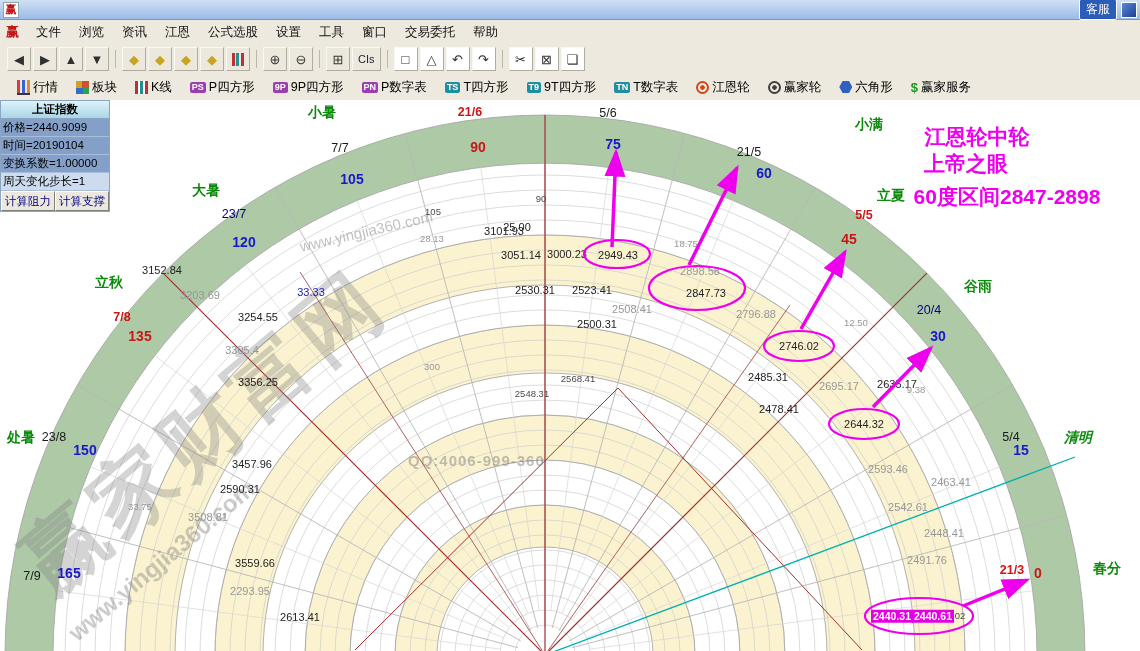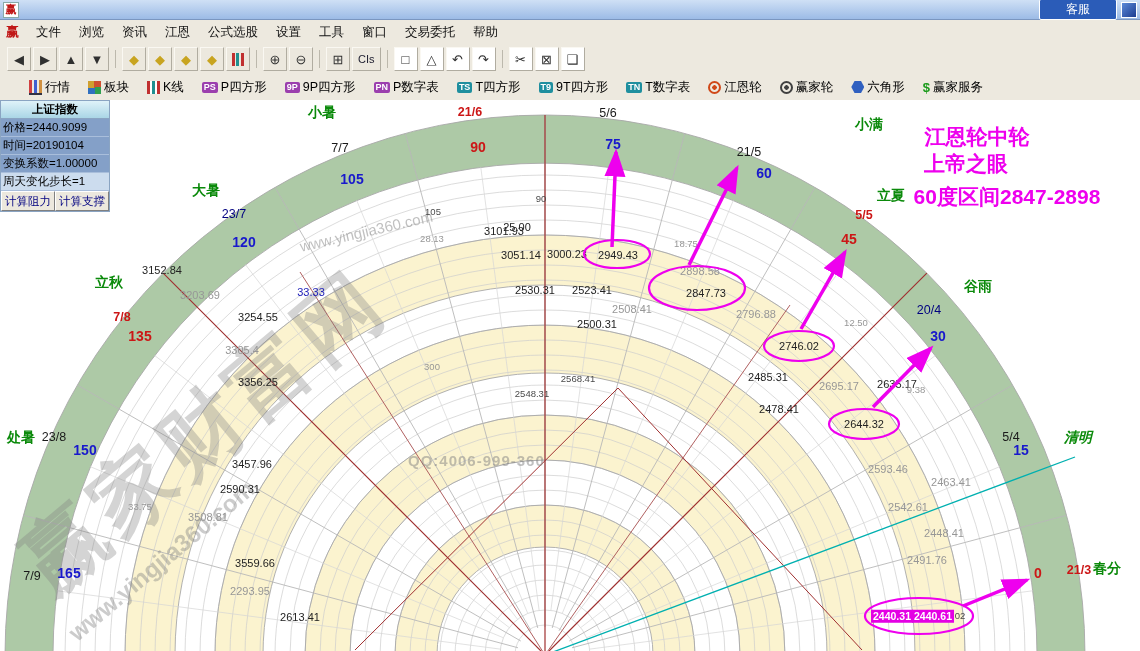--- a/index.html
+++ b/index.html
@@ -4,21 +4,21 @@
 <style>
   html,body{margin:0;padding:0;width:1140px;height:651px;overflow:hidden;
     font-family:"Liberation Sans",sans-serif;background:#fff;position:relative;}
   
   #titlebar{position:absolute;top:0;left:0;right:0;height:20px;
     background:linear-gradient(180deg,#cfe0f5,#9cbbe6);display:flex;align-items:center;
     padding:0 3px;box-sizing:border-box;border-bottom:1px solid #7a96c0;}
   .tb-logo{width:14px;height:14px;background:#fff;color:#c01818;font-weight:bold;font-size:11px;
     display:inline-flex;align-items:center;justify-content:center;margin-right:4px;border:1px solid #8aa;}
   .tb-title{font-size:12px;font-weight:bold;color:#14223e;}
-  .tb-service{margin-left:auto;background:#2b5cb8;color:#fff;font-size:12px;padding:1px 26px;
+  .tb-service{margin-left:auto;background:#2b5cb8;color:#fff;font-size:12px;padding:1px 6px;
     border:1px solid #ffffff;border-radius:2px;}
   .tb-corner{width:14px;height:14px;margin-left:4px;border:1px solid #fff;
     background:linear-gradient(135deg,#5c8ad8,#1c3c90);}
   
   #menubar{position:absolute;top:20px;left:0;right:0;height:24px;background:#ede9df;
     border-bottom:1px solid #cdc8ba;display:flex;align-items:center;}
   .mb-logo{color:#c01818;font-weight:bold;font-size:13px;margin:0 8px 0 6px;}
   .menu-item{font-size:12.5px;color:#111;padding:0 9px;line-height:24px;}
   
   #toolbar1{position:absolute;top:44px;left:0;right:0;height:30px;background:#ede9df;
@@ -27,21 +27,21 @@
     font-size:13px;color:#303030;background:#ece8de;border:1px solid;
     border-color:#faf8f2 #b0aca0 #b0aca0 #faf8f2;margin:0 1px;}
   .tbtn.gold{color:#c8a420;}
   .tbtn.white{background:#fff;}
   .tbtn.ttext{width:auto;padding:0 5px;font-size:11px;color:#223;}
   .tbtn.candle::before{content:"";width:12px;height:13px;display:block;
     background:linear-gradient(90deg,#c03030 0 3px,transparent 3px 4px,#209090 4px 7px,transparent 7px 9px,#c03030 9px 12px);}
   .tsep{display:inline-block;width:1px;height:18px;background:#bcb8ac;margin:0 5px;}
   
   #toolbar2{position:absolute;top:74px;left:0;right:0;height:26px;background:#ede9df;
-    border-bottom:5px solid #0ea5e9;display:flex;align-items:center;padding-left:20px;}
+    border-bottom:5px solid #0ea5e9;display:flex;align-items:center;padding-left:8px;}
   .t2item{display:inline-flex;align-items:center;gap:3px;padding:0 9px;font-size:12.5px;color:#000;}
   .ic{width:13px;height:13px;display:inline-block;flex:none;}
   .ic.chart{border-bottom:2px solid #334;
     background:linear-gradient(90deg,#d04040 0 3px,transparent 3px 5px,#4060d0 5px 8px,transparent 8px 10px,#d09040 10px 13px);}
   .ic.grid{background:conic-gradient(#d05030 0 25%,#30a050 0 50%,#3070c0 0 75%,#d0a030 0);}
   .ic.candle{background:linear-gradient(90deg,#c03030 0 3px,#fff 3px 5px,#209090 5px 8px,#fff 8px 10px,#c03030 10px 13px);}
   .ic.hex{clip-path:polygon(25% 3%,75% 3%,100% 50%,75% 97%,25% 97%,0 50%);}
   .ic.wheel{border-radius:50%;box-sizing:border-box;}
   .badge{font-size:9px;font-weight:bold;color:#fff;padding:1px 2px;border-radius:2px;line-height:1;flex:none;}
   .dollar{font-weight:bold;font-size:13px;flex:none;}
@@ -277,21 +277,21 @@
       <div class="lbl term" style="left: 891px; top: 95px;">立夏</div>
       <div class="lbl date red" style="left: 864px; top: 115px;">5/5</div>
       <div class="lbl deg red" style="left: 849px; top: 139px;">45</div>
       <div class="lbl term" style="left: 978px; top: 186px;">谷雨</div>
       <div class="lbl date navy" style="left: 929px; top: 210px;">20/4</div>
       <div class="lbl deg" style="left: 938px; top: 236px;">30</div>
       <div class="lbl term" style="left: 1078px; top: 337px; font-style: italic;">清明</div>
       <div class="lbl date" style="left: 1011px; top: 337px;">5/4</div>
       <div class="lbl deg" style="left: 1021px; top: 350px;">15</div>
       <div class="lbl term" style="left: 1107px; top: 468px;">春分</div>
-      <div class="lbl date red" style="left: 1079px; top: 470px;">21/3</div>
+      <div class="lbl date red" style="left: 1012px; top: 470px;">21/3</div>
       <div class="lbl deg red" style="left: 1038px; top: 473px;">0</div>
       <div class="lbl term" style="left: 206px; top: 90px;">大暑</div>
       <div class="lbl date navy" style="left: 234px; top: 114px;">23/7</div>
       <div class="lbl deg" style="left: 244px; top: 142px;">120</div>
       <div class="lbl term" style="left: 109px; top: 182px;">立秋</div>
       <div class="lbl date red" style="left: 122px; top: 217px;">7/8</div>
       <div class="lbl deg red" style="left: 140px; top: 236px;">135</div>
       <div class="lbl term" style="left: 21px; top: 337px;">处暑</div>
       <div class="lbl date" style="left: 54px; top: 337px;">23/8</div>
       <div class="lbl deg" style="left: 85px; top: 350px;">150</div>

